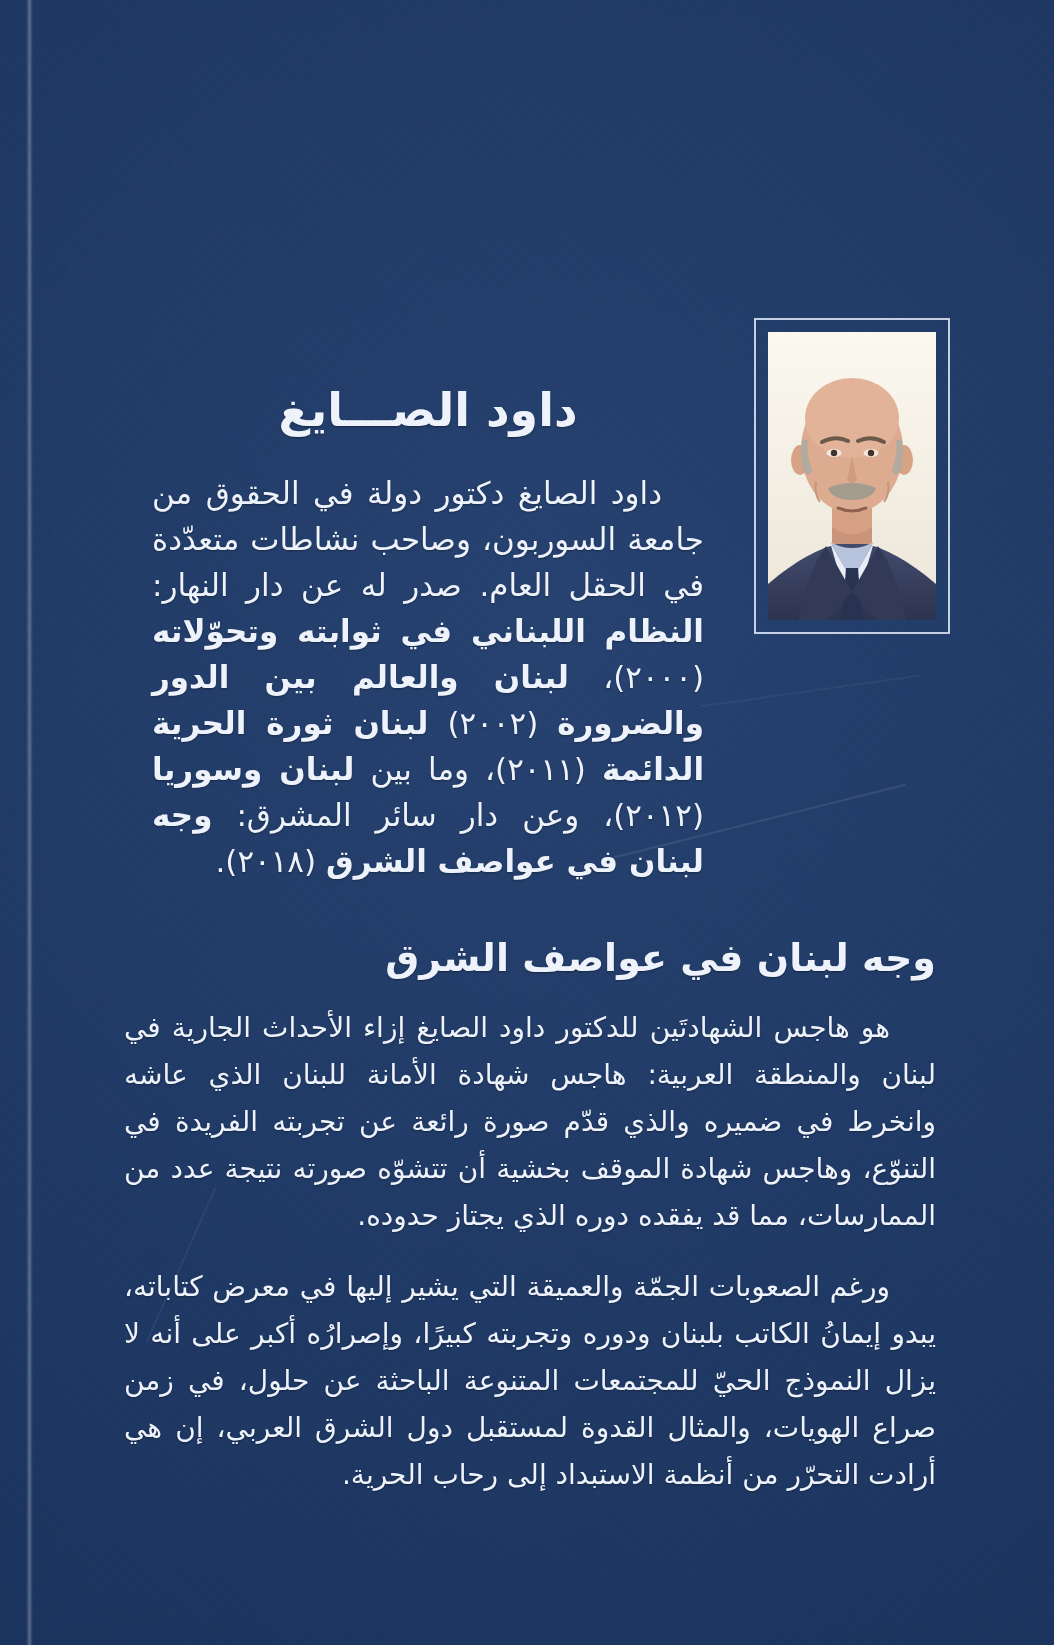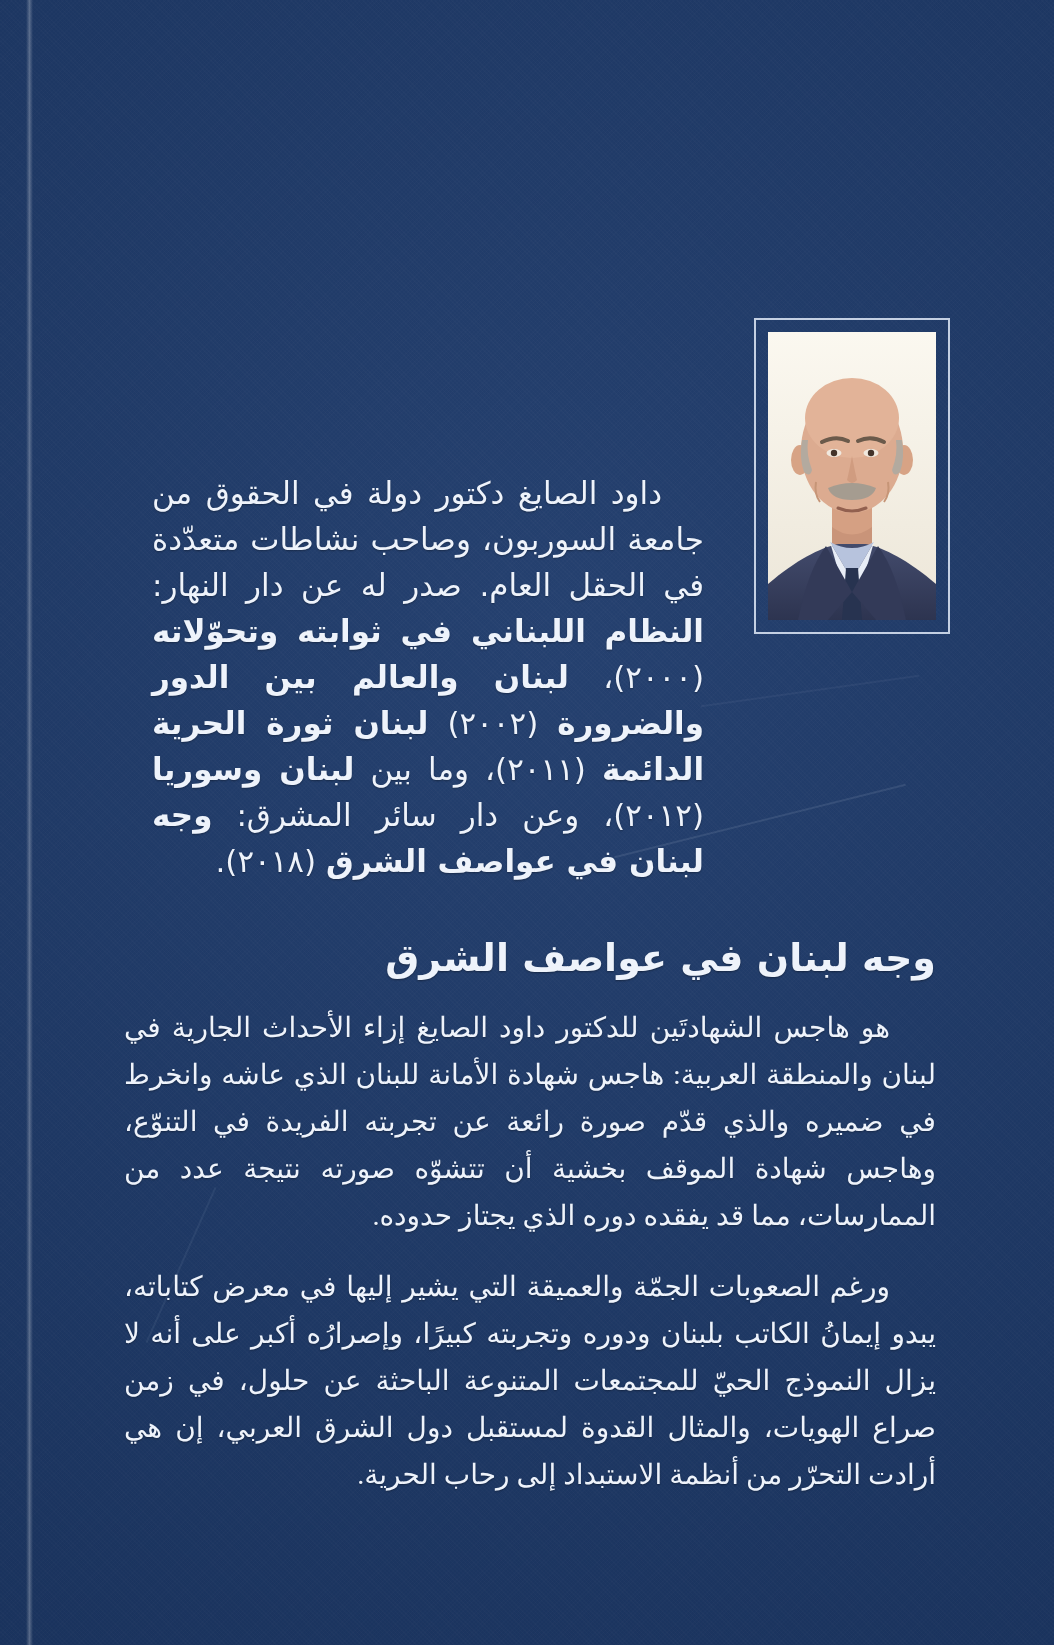--- a/index.html
+++ b/index.html
@@ -64,21 +64,20 @@
   }
   .blurb{
     position:absolute;right:118px;top:1004px;width:820px;
     font-size:28px;line-height:47px;
     text-shadow:0 1px 2px rgba(0,0,0,0.3);
   }
   .blurb p{
     margin:0 0 24px 8px;
     text-align:justify;
     text-indent:46px;
-    font-family:Liberation Serif, serif;
   }
 </style>
 </head>
 <body>
 
 <div class="cover">
 
   <div class="spine-crease"></div>
   <div class="scratch s1"></div>
   <div class="scratch s2"></div>
@@ -135,20 +134,21 @@
         <path d="M106,210 L84,248 L94,252 Z" fill="#e8edf6"></path>
 
         <path d="M78,236 L90,236 L94,288 L74,288 Z" fill="#273350"></path>
 
         <path d="M58,214 L84,260 L60,288 L30,288 Q40,238 58,214 Z" fill="#333a58"></path>
         <path d="M110,214 L84,260 L108,288 L138,288 Q128,238 110,214 Z" fill="#333a58"></path>
       </svg>
     </div>
   </div>
 
+  <div class="author-name">داود الصـــايغ</div>
 
   <div class="bio"><span>داود الصايغ دكتور دولة في الحقوق من جامعة السوربون، وصاحب نشاطات متعدّدة في الحقل العام. صدر له عن دار النهار: </span><span class="bold">النظام اللبناني في ثوابته وتحوّلاته</span><span> (٢٠٠٠)، </span><span class="bold">لبنان والعالم بين الدور والضرورة</span><span> (٢٠٠٢) </span><span class="bold">لبنان ثورة الحرية الدائمة</span><span> (٢٠١١)، وما بين </span><span class="bold">لبنان وسوريا</span><span> (٢٠١٢)، وعن دار سائر المشرق: </span><span class="bold">وجه لبنان في عواصف الشرق</span><span> (٢٠١٨).</span></div>
 
   <div class="book-title">وجه لبنان في عواصف الشرق</div>
 
   <div class="blurb">
       <p>هو هاجس الشهادتَين للدكتور داود الصايغ إزاء الأحداث الجارية في لبنان والمنطقة العربية: هاجس شهادة الأمانة للبنان الذي عاشه وانخرط في ضميره والذي قدّم صورة رائعة عن تجربته الفريدة في التنوّع، وهاجس شهادة الموقف بخشية أن تتشوّه صورته نتيجة عدد من الممارسات، مما قد يفقده دوره الذي يجتاز حدوده.</p>
       <p>ورغم الصعوبات الجمّة والعميقة التي يشير إليها في معرض كتاباته، يبدو إيمانُ الكاتب بلبنان ودوره وتجربته كبيرًا، وإصرارُه أكبر على أنه لا يزال النموذج الحيّ للمجتمعات المتنوعة الباحثة عن حلول، في زمن صراع الهويات، والمثال القدوة لمستقبل دول الشرق العربي، إن هي أرادت التحرّر من أنظمة الاستبداد إلى رحاب الحرية.</p>
     </div>
 

